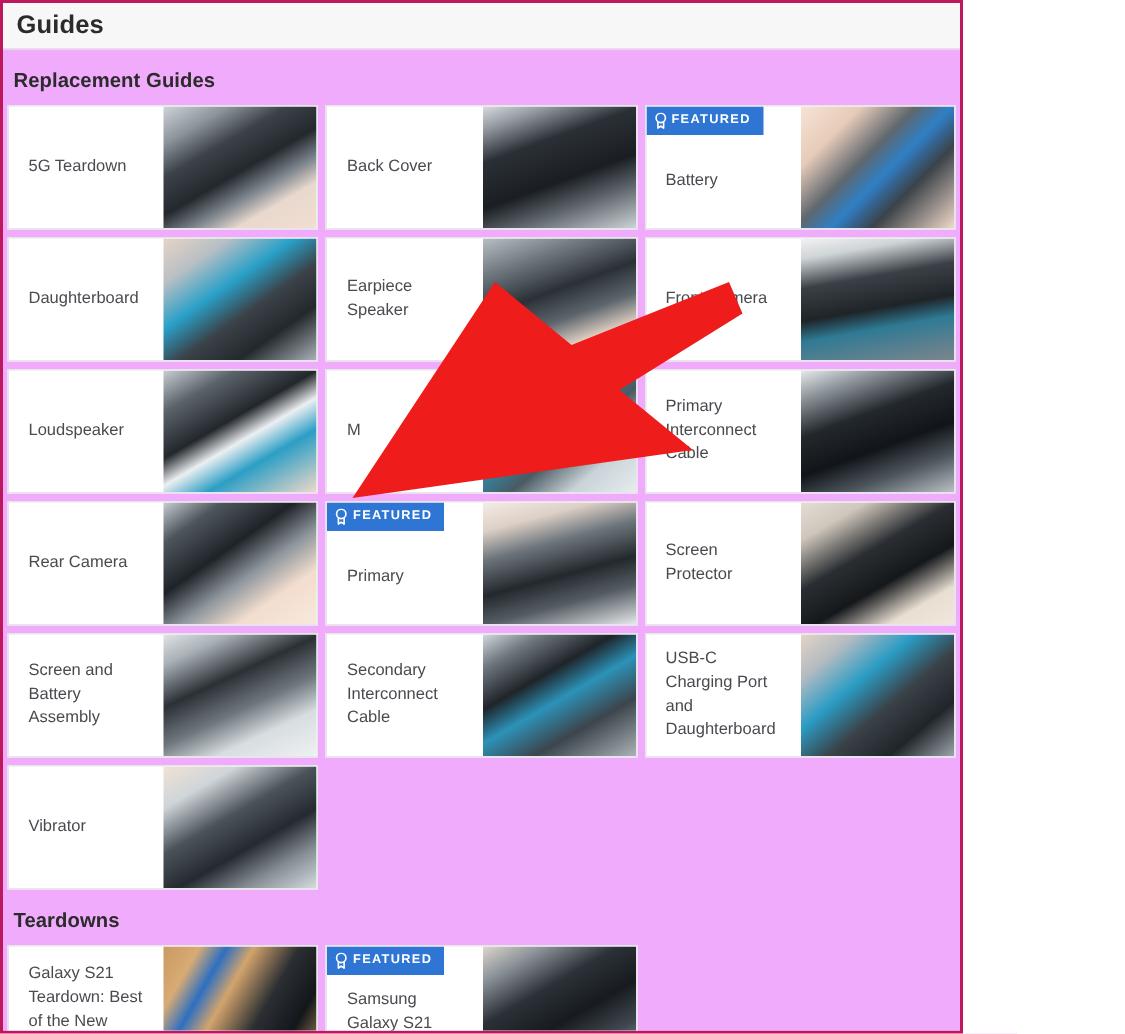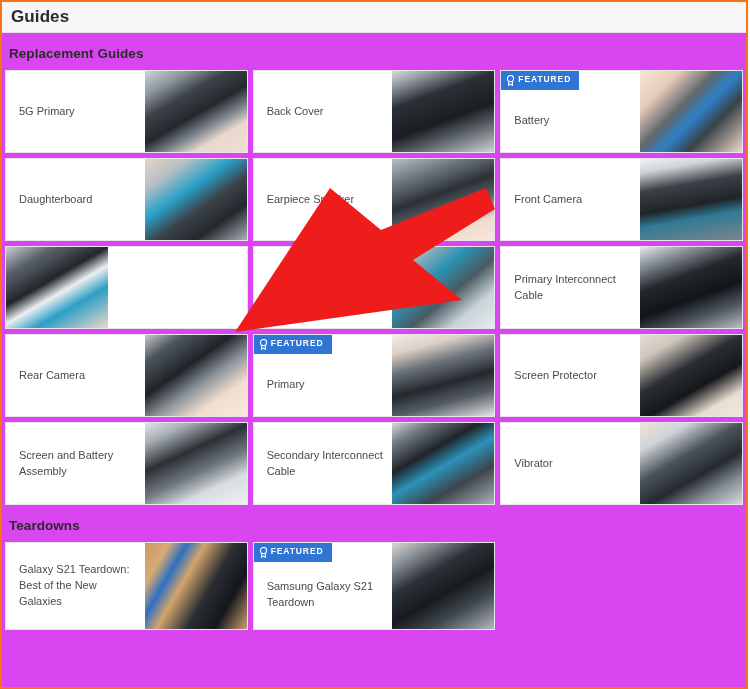--- a/index.html
+++ b/index.html
@@ -7,44 +7,44 @@
     margin: 0; padding: 0;
     background: #ffffff;
   }
   body {
     width: 750px; height: 689px;
     font-family: "Liberation Sans", sans-serif;
     overflow: hidden;
   }
   .page {
     position: relative;
-    width: 748px; height: 689px;
+    width: 642px; height: 689px;
     background: #ffffff;
-    border: 2px solid #f97316;
+    border: 2px solid #be185d;
     overflow: hidden;
   }
   
   .topbar {
     height: 31px;
     background: #f7f7f8;
     border-bottom: 1px solid #e2e2e4;
     display: flex;
     align-items: center;
     padding-left: 9px;
   }
   .topbar-title {
     font-size: 17px;
     font-weight: bold;
     color: #2b2b2b;
     letter-spacing: 0.1px;
   }
   
   .content {
     padding: 0 3px 16px 3px;
-    background: #d946ef;
+    background: #f0abfc;
     height: 655px;
   }
   .section-title {
     font-size: 13.5px;
     font-weight: bold;
     color: #2b2b2b;
     padding: 13px 0 9px 4px;
     letter-spacing: 0.05px;
   }
   .grid {
@@ -138,21 +138,21 @@
 
   <div class="topbar">
     <span class="topbar-title">Guides</span>
   </div>
 
   <div class="content">
 
     <div class="section-title">Replacement Guides</div>
     <div class="grid" id="grid-0">
         <div class="card">
-          <div class="card-label">5G Primary</div>
+          <div class="card-label">5G Teardown</div>
           <div class="thumb t-5g"></div>
         </div>
         <div class="card">
           <div class="card-label">Back Cover</div>
           <div class="thumb t-back"></div>
         </div>
         <div class="card featured">
           <div class="badge" style="background: rgb(47, 118, 212);">
             <svg width="9" height="11" viewBox="0 0 9 11">
               <circle cx="4.5" cy="3.6" r="3.1" fill="none" stroke="#ffffff" stroke-width="1.1"></circle>
@@ -169,20 +169,21 @@
         </div>
         <div class="card">
           <div class="card-label">Earpiece Speaker</div>
           <div class="thumb t-earp"></div>
         </div>
         <div class="card">
           <div class="card-label">Front Camera</div>
           <div class="thumb t-front"></div>
         </div>
         <div class="card">
+          <div class="card-label">Loudspeaker</div>
           <div class="thumb t-loud"></div>
         </div>
         <div class="card">
           <div class="card-label">M</div>
           <div class="thumb t-micro"></div>
         </div>
         <div class="card">
           <div class="card-label">Primary Interconnect Cable</div>
           <div class="thumb t-primary"></div>
         </div>
@@ -207,20 +208,24 @@
         </div>
         <div class="card">
           <div class="card-label">Screen and Battery Assembly</div>
           <div class="thumb t-sba"></div>
         </div>
         <div class="card">
           <div class="card-label">Secondary Interconnect Cable</div>
           <div class="thumb t-second"></div>
         </div>
         <div class="card">
+          <div class="card-label">USB-C Charging Port and Daughterboard</div>
+          <div class="thumb t-usbc"></div>
+        </div>
+        <div class="card">
           <div class="card-label">Vibrator</div>
           <div class="thumb t-vib"></div>
         </div>
       </div>
 
     <div class="section-title">Teardowns</div>
     <div class="teardown-grid" id="grid-1">
         <div class="card tall">
           <div class="card-label">Galaxy S21 Teardown: Best of the New Galaxies</div>
           <div class="thumb t-td1"></div>

